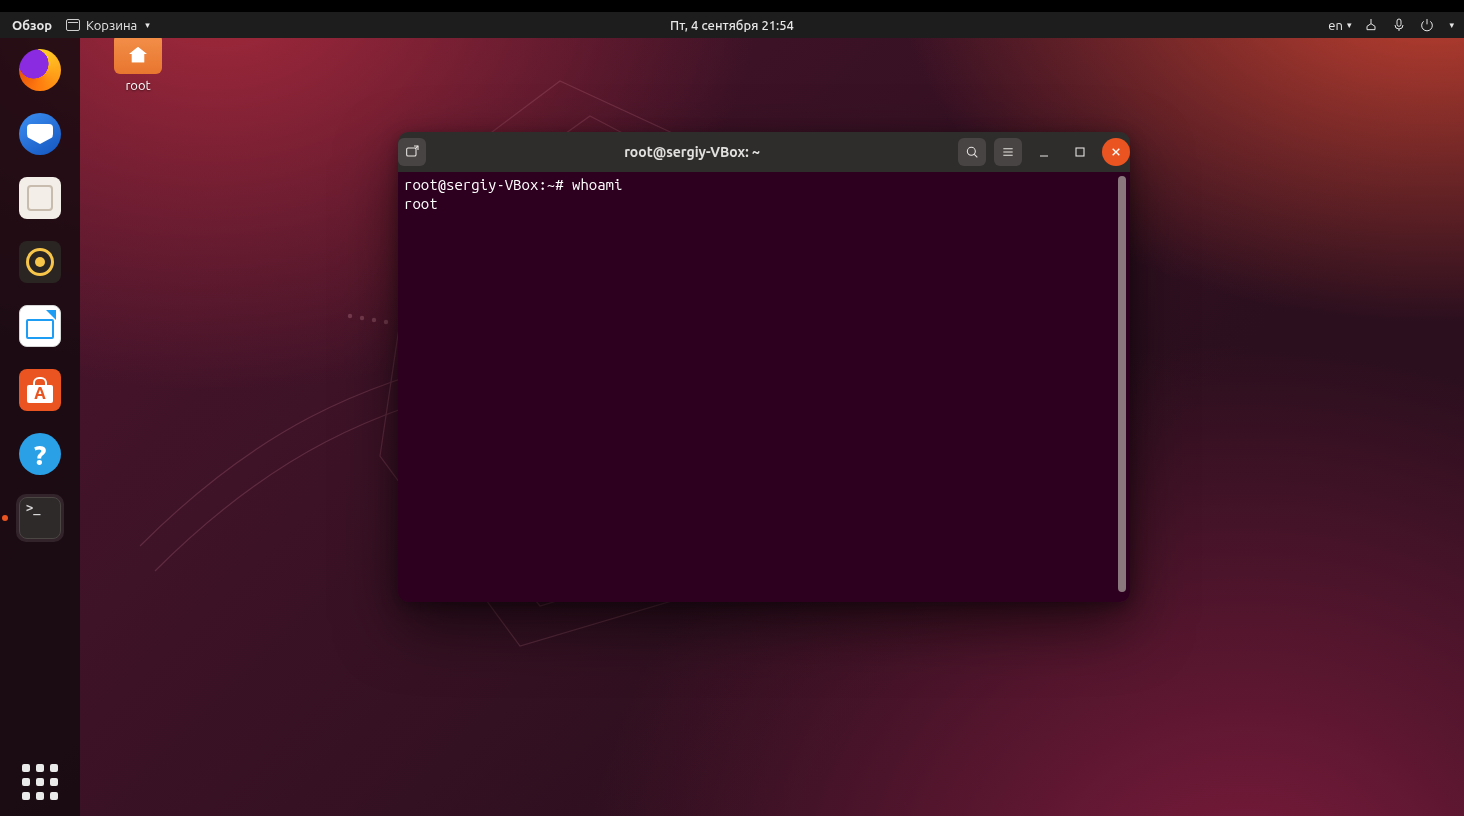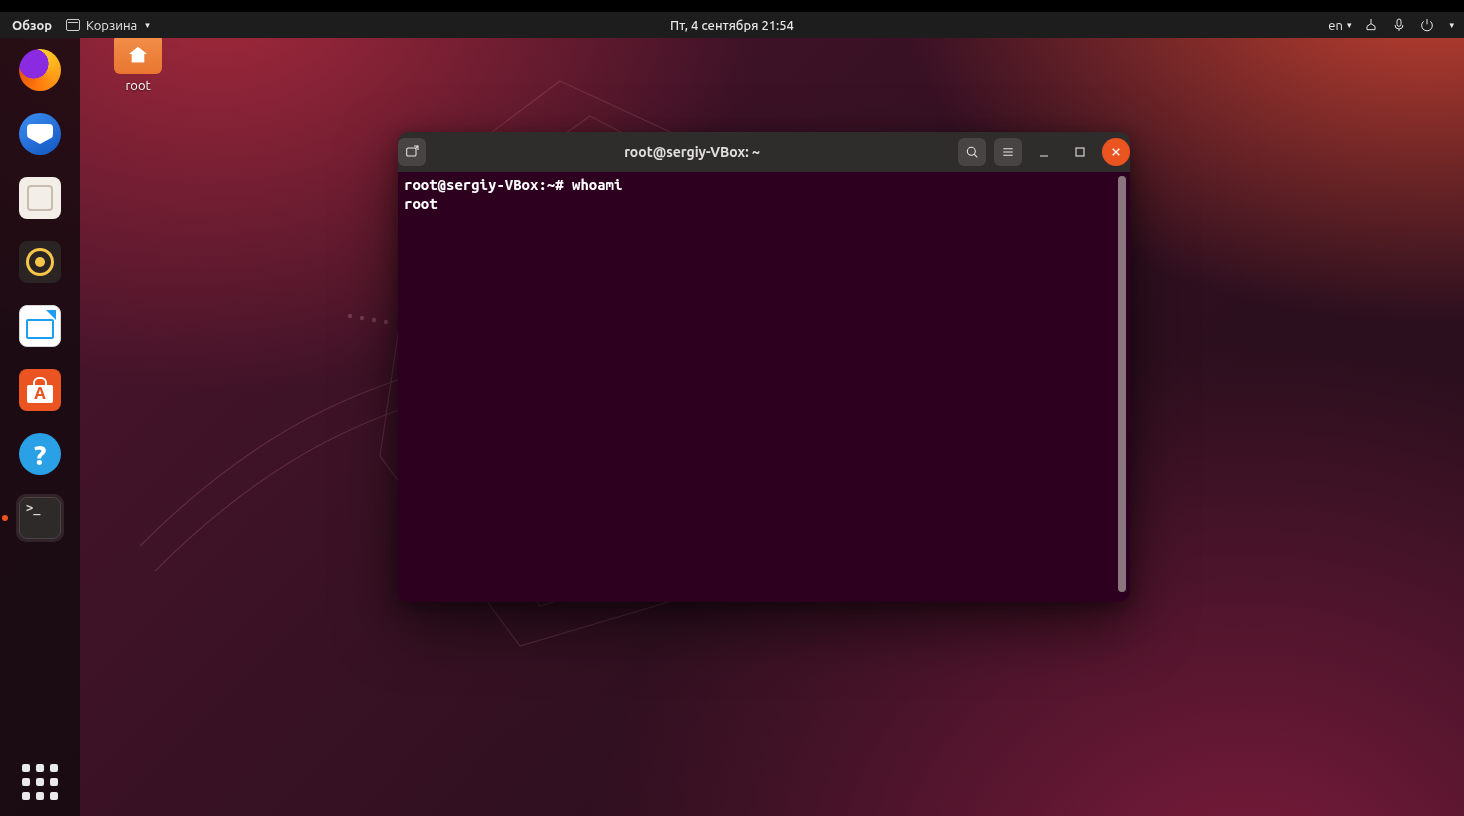--- a/index.html
+++ b/index.html
@@ -164,21 +164,21 @@
   }
   .term-body {
     flex:1; background: var(--term-body); position:relative;
     font: 15px/1.25 "Ubuntu Mono","DejaVu Sans Mono",Consolas,monospace;
     color: var(--term-text); padding: 4px 8px 8px 6px;
   }
   .term-scroll {
     position:absolute; right:4px; top:4px; bottom:10px; width:8px;
     background:#bdb7b1; border-radius:4px; opacity:0.65;
   }
-  .term-line { white-space: pre; font-weight: bold; }
+  .term-line { white-space: pre; }
   .cursor-block {
     display:inline-block; width: 9px; height: 17px; background:#fff; vertical-align:-3px; margin-left:4px;
   }
 </style>
 </head>
 <body>
 
 <div class="topbar">
   <div class="tb-left">
     <span class="tb-activities">Обзор</span>

